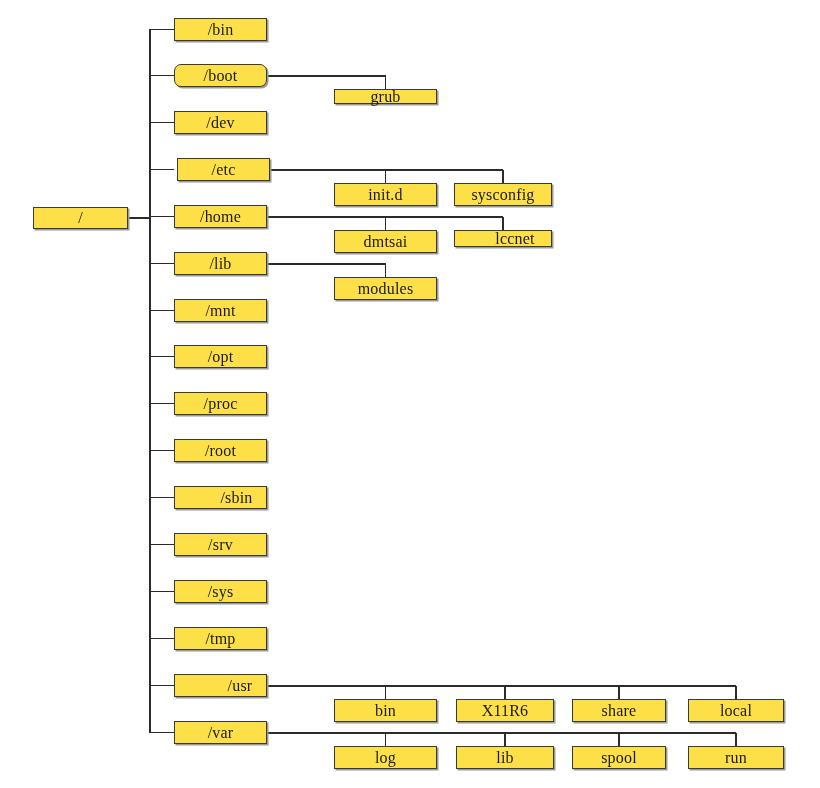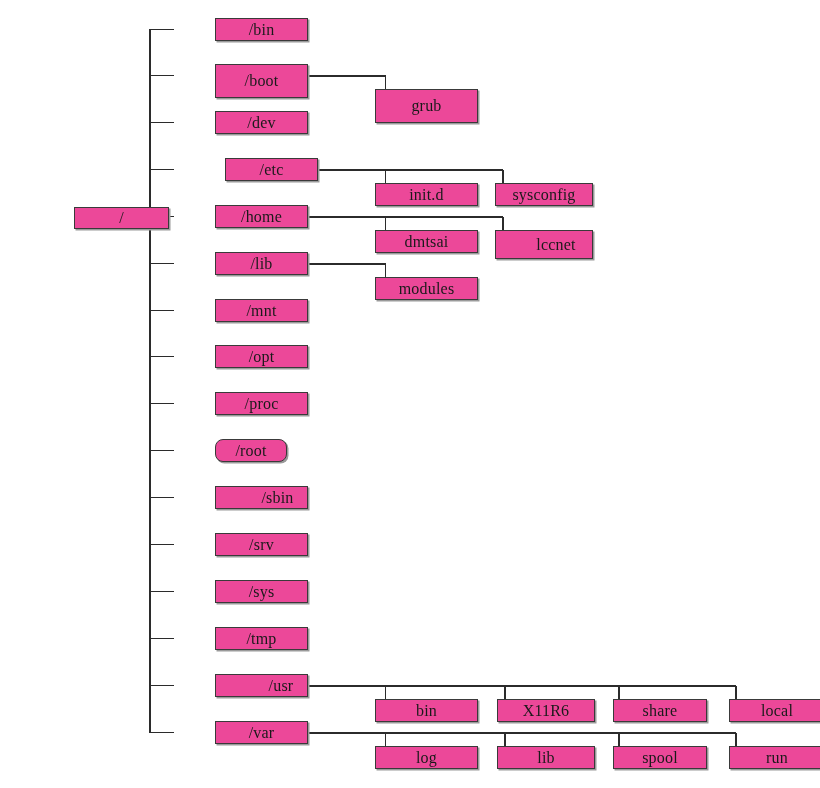--- a/index.html
+++ b/index.html
@@ -20,33 +20,32 @@
     position: absolute;
     left: 0;
     top: 0;
     width: 820px;
     height: 788px;
     pointer-events: none;
   }
   .node {
     position: absolute;
     box-sizing: border-box;
-    background: #ec4899;
+    background: #fde047;
     border: 1px solid #3a3a3a;
     box-shadow: 1.5px 1.5px 0 0 #9a9a9a;
     display: flex;
     align-items: center;
     justify-content: center;
     color: #1a1a1a;
     font-size: 16px;
     line-height: 1;
     letter-spacing: 0.2px;
     white-space: nowrap;
     z-index: 2;
-    margin-left: 41px;
   }
   .node-label {
     display: block;
     transform: translateY(-0.5px);
   }
   .level-0 { font-size: 16px; }
   .level-1 { font-size: 16px; }
   .level-2 { font-size: 16px; }
 </style>
 </head>
@@ -93,63 +92,63 @@
       <line x1="619" y1="732.5" x2="619" y2="746" stroke="#2b2b2b" stroke-width="1.4" shape-rendering="crispEdges"></line>
       <line x1="736" y1="732.5" x2="736" y2="746" stroke="#2b2b2b" stroke-width="1.4" shape-rendering="crispEdges"></line>
     </svg>
   <div id="nodes-layer">
       <div class="node level-0" style="left: 33px; top: 207px; width: 95px; height: 22px;">
         <span class="node-label">/</span>
       </div>
       <div class="node level-1" style="left: 174px; top: 18px; width: 93px; height: 23px;">
         <span class="node-label">/bin</span>
       </div>
-      <div class="node level-1" style="left: 174px; top: 64px; width: 93px; height: 34px;">
+      <div class="node level-1" style="left: 174px; top: 64px; width: 93px; height: 23px; border-radius: 7px;">
         <span class="node-label">/boot</span>
       </div>
-      <div class="node level-2" style="left: 334px; top: 89px; width: 103px; height: 34px; align-items: center;">
+      <div class="node level-2" style="left: 334px; top: 89px; width: 103px; height: 15px; align-items: center;">
         <span class="node-label">grub</span>
       </div>
       <div class="node level-1" style="left: 174px; top: 111px; width: 93px; height: 23px;">
         <span class="node-label">/dev</span>
       </div>
-      <div class="node level-1" style="left: 184px; top: 158px; width: 93px; height: 23px;">
+      <div class="node level-1" style="left: 177px; top: 158px; width: 93px; height: 23px;">
         <span class="node-label">/etc</span>
       </div>
       <div class="node level-2" style="left: 334px; top: 183px; width: 103px; height: 23px;">
         <span class="node-label">init.d</span>
       </div>
       <div class="node level-2" style="left: 454px; top: 183px; width: 98px; height: 23px;">
         <span class="node-label">sysconfig</span>
       </div>
       <div class="node level-1" style="left: 174px; top: 205px; width: 93px; height: 23px;">
         <span class="node-label">/home</span>
       </div>
       <div class="node level-2" style="left: 334px; top: 230px; width: 103px; height: 23px;">
         <span class="node-label">dmtsai</span>
       </div>
-      <div class="node level-2" style="left: 454px; top: 230px; width: 98px; height: 29px; padding-left: 24px;">
+      <div class="node level-2" style="left: 454px; top: 230px; width: 98px; height: 17px; padding-left: 24px;">
         <span class="node-label">lccnet</span>
       </div>
       <div class="node level-1" style="left: 174px; top: 252px; width: 93px; height: 23px;">
         <span class="node-label">/lib</span>
       </div>
       <div class="node level-2" style="left: 334px; top: 277px; width: 103px; height: 23px;">
         <span class="node-label">modules</span>
       </div>
       <div class="node level-1" style="left: 174px; top: 299px; width: 93px; height: 23px;">
         <span class="node-label">/mnt</span>
       </div>
       <div class="node level-1" style="left: 174px; top: 345px; width: 93px; height: 23px;">
         <span class="node-label">/opt</span>
       </div>
       <div class="node level-1" style="left: 174px; top: 392px; width: 93px; height: 23px;">
         <span class="node-label">/proc</span>
       </div>
-      <div class="node level-1" style="left: 174px; top: 439px; width: 72px; height: 23px; border-radius: 8px;">
+      <div class="node level-1" style="left: 174px; top: 439px; width: 93px; height: 23px;">
         <span class="node-label">/root</span>
       </div>
       <div class="node level-1" style="left: 174px; top: 486px; width: 93px; height: 23px; padding-left: 32px;">
         <span class="node-label">/sbin</span>
       </div>
       <div class="node level-1" style="left: 174px; top: 533px; width: 93px; height: 23px;">
         <span class="node-label">/srv</span>
       </div>
       <div class="node level-1" style="left: 174px; top: 580px; width: 93px; height: 23px;">
         <span class="node-label">/sys</span>

